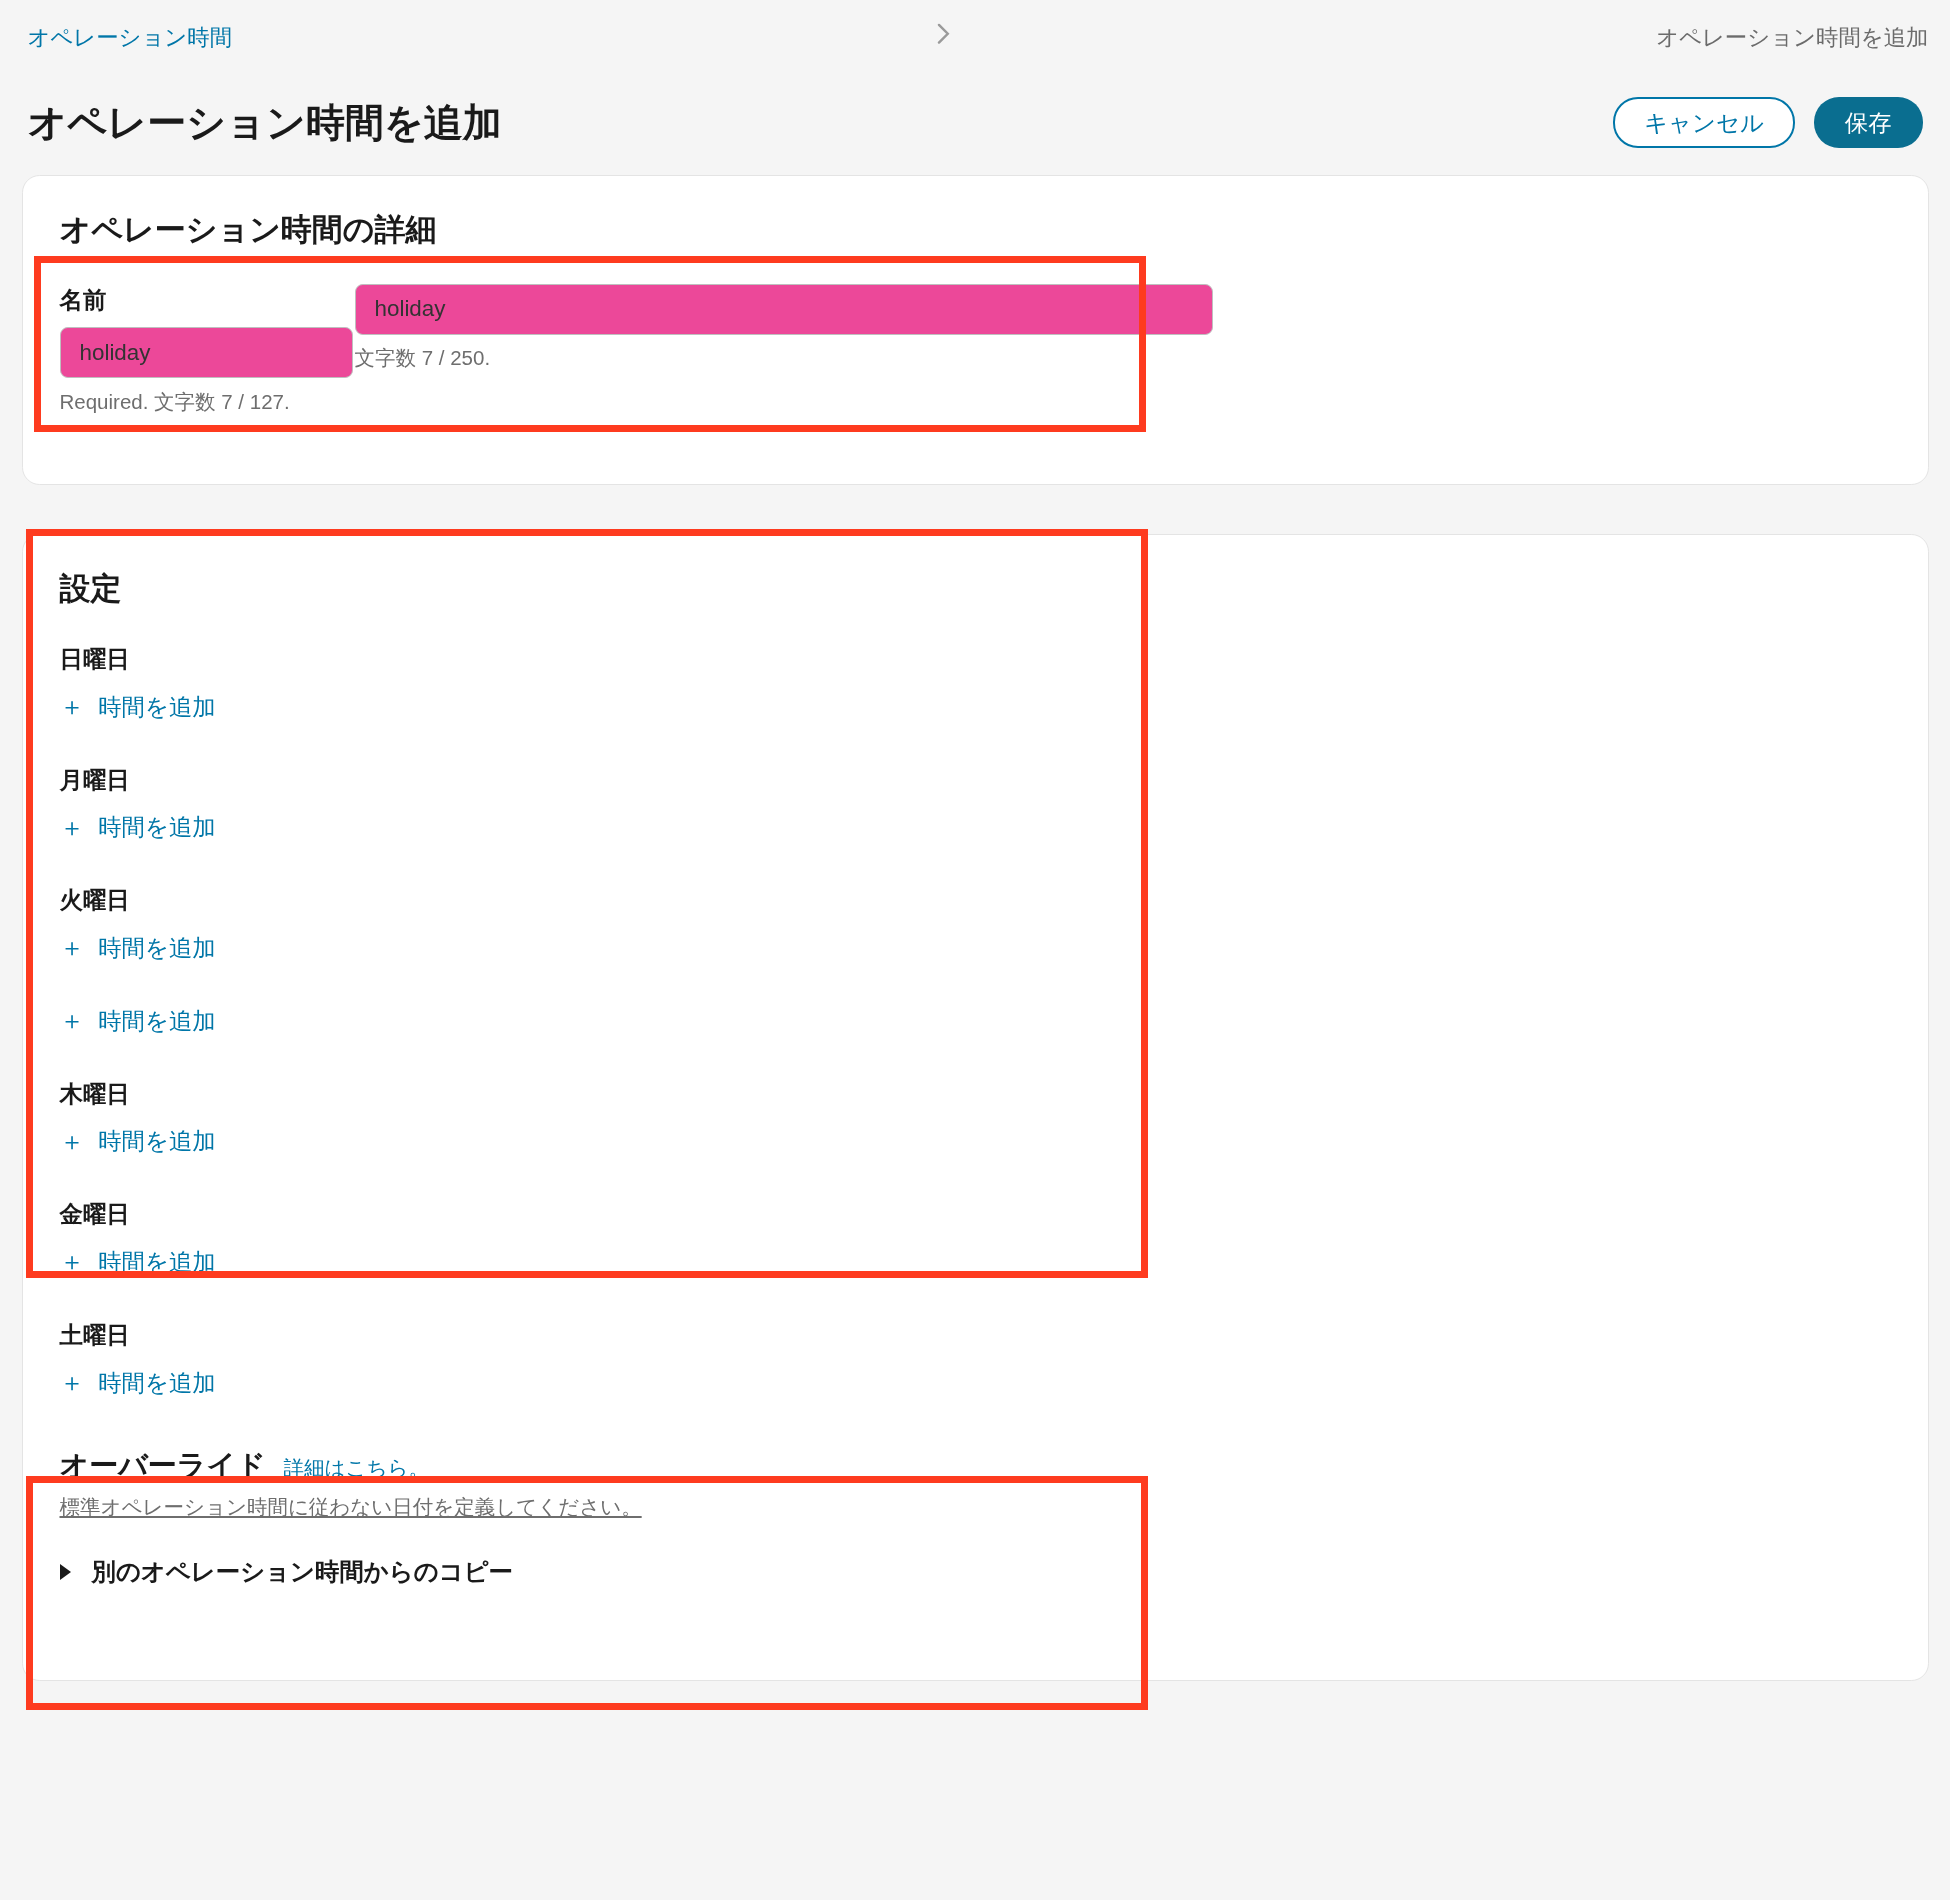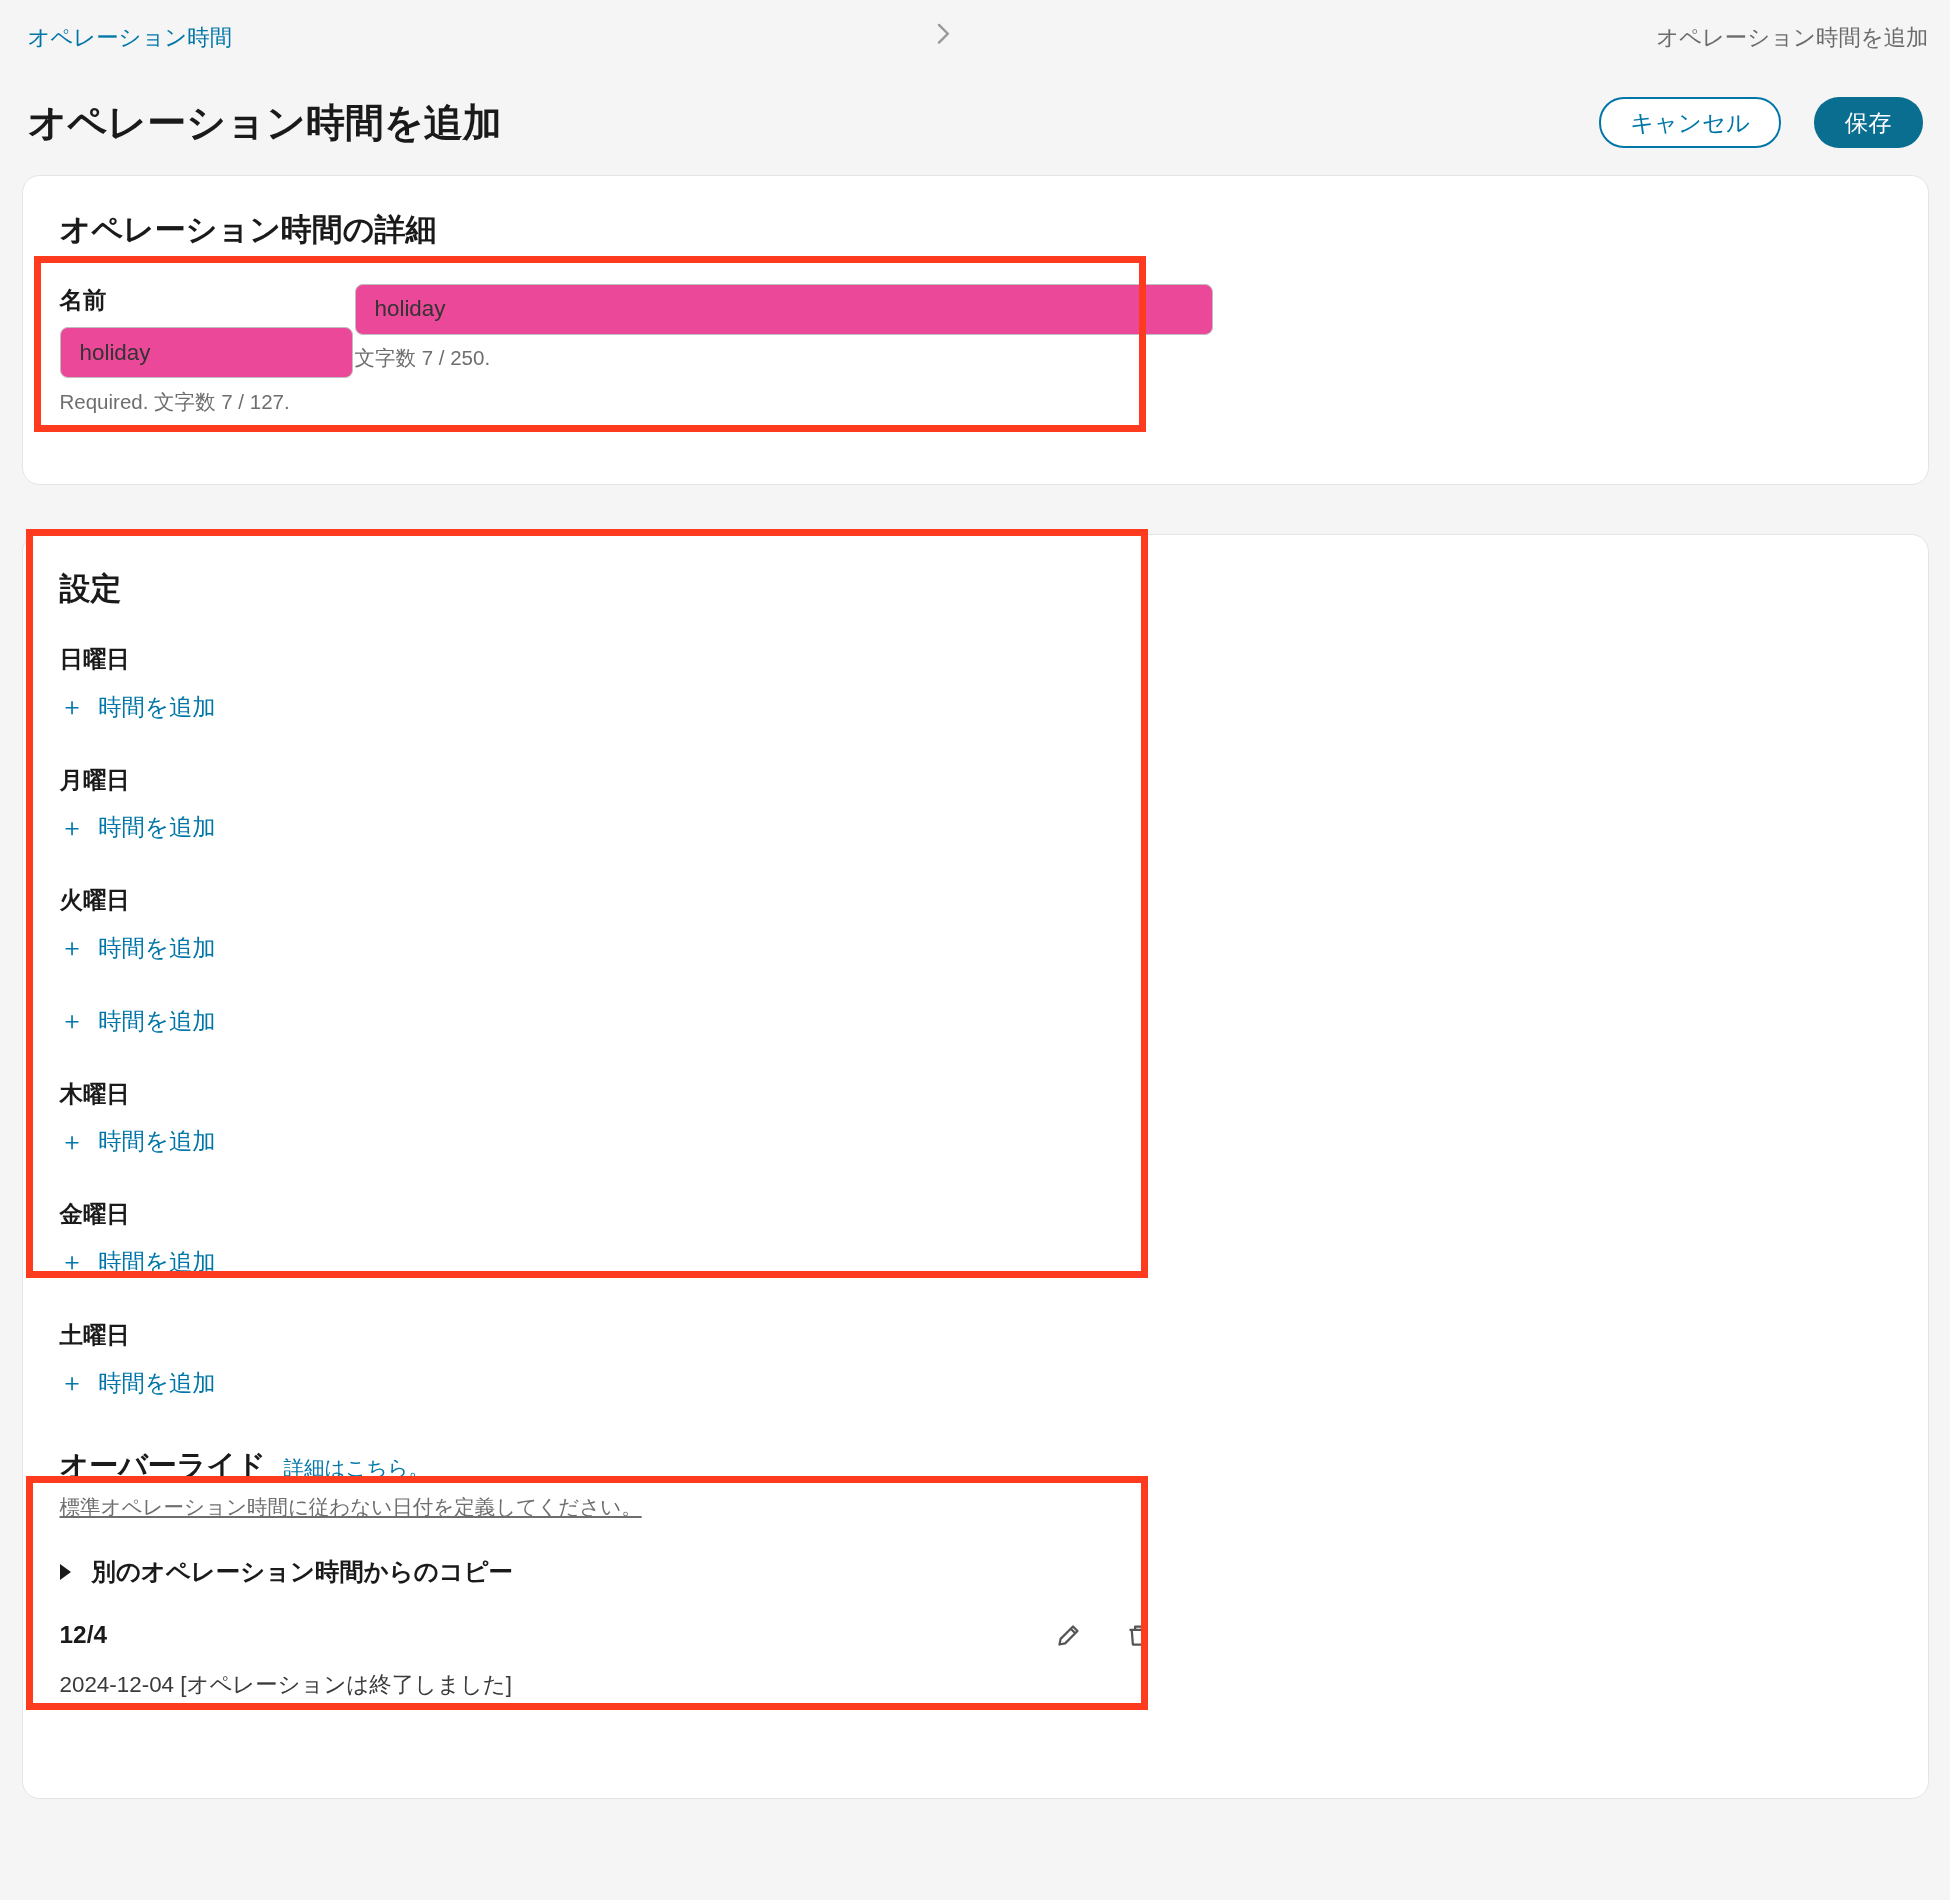--- a/index.html
+++ b/index.html
@@ -46,21 +46,21 @@
     align-items: center;
     justify-content: space-between;
     margin-bottom: 25px;
     padding: 0 5.9px;
   }
   .page-header h1 {
     font-size: 39px;
     font-weight: 700;
     margin: 0;
   }
-  .actions { display: flex; gap: 33px; }
+  .actions { display: flex; gap: 19px; }
   .btn {
     height: 51px;
     padding: 0 29px;
     border-radius: 25px;
     font-size: 23.4px;
     font-weight: 500;
     cursor: pointer;
     display: inline-flex;
     align-items: center;
     justify-content: center;
@@ -297,38 +297,18 @@
       <h3>オーバーライド</h3>
       <a href="#" class="more">詳細はこちら。</a>
     </div>
     <div class="override-desc">標準オペレーション時間に従わない日付を定義してください。</div>
 
     <div class="copy-row">
       <span class="tri"></span>
       <span>別のオペレーション時間からのコピー</span>
     </div>
 
-    <div id="overrides-container" class="rel">
-        <div class="ov-item">
-          <div class="ov-top">
-            <div class="ov-title">12/4</div>
-            <div class="ov-actions">
-              <span class="icn">
-                <svg viewBox="0 0 24 24">
-                  <path fill="none" stroke="#555" stroke-width="2" stroke-linejoin="round" d="M4 20l1-5L16 4l4 4L9 19l-5 1zM14 6l4 4"></path>
-                </svg>
-              </span>
-              <span class="icn">
-                <svg viewBox="0 0 24 24">
-                  <path fill="none" stroke="#555" stroke-width="2" stroke-linejoin="round" d="M4 7h16M9 7V4h6v3M6 7l1 13h10l1-13"></path>
-                </svg>
-              </span>
-            </div>
-          </div>
-          <div class="ov-detail">2024-12-04 [オペレーションは終了しました]</div>
-        </div>
-      </div>
 
     <div class="hl-box" style="left:3.9px; top:941px; width:1122px; height:234px;"></div>
   </section>
 
 </div>
 
 
 </body></html>

